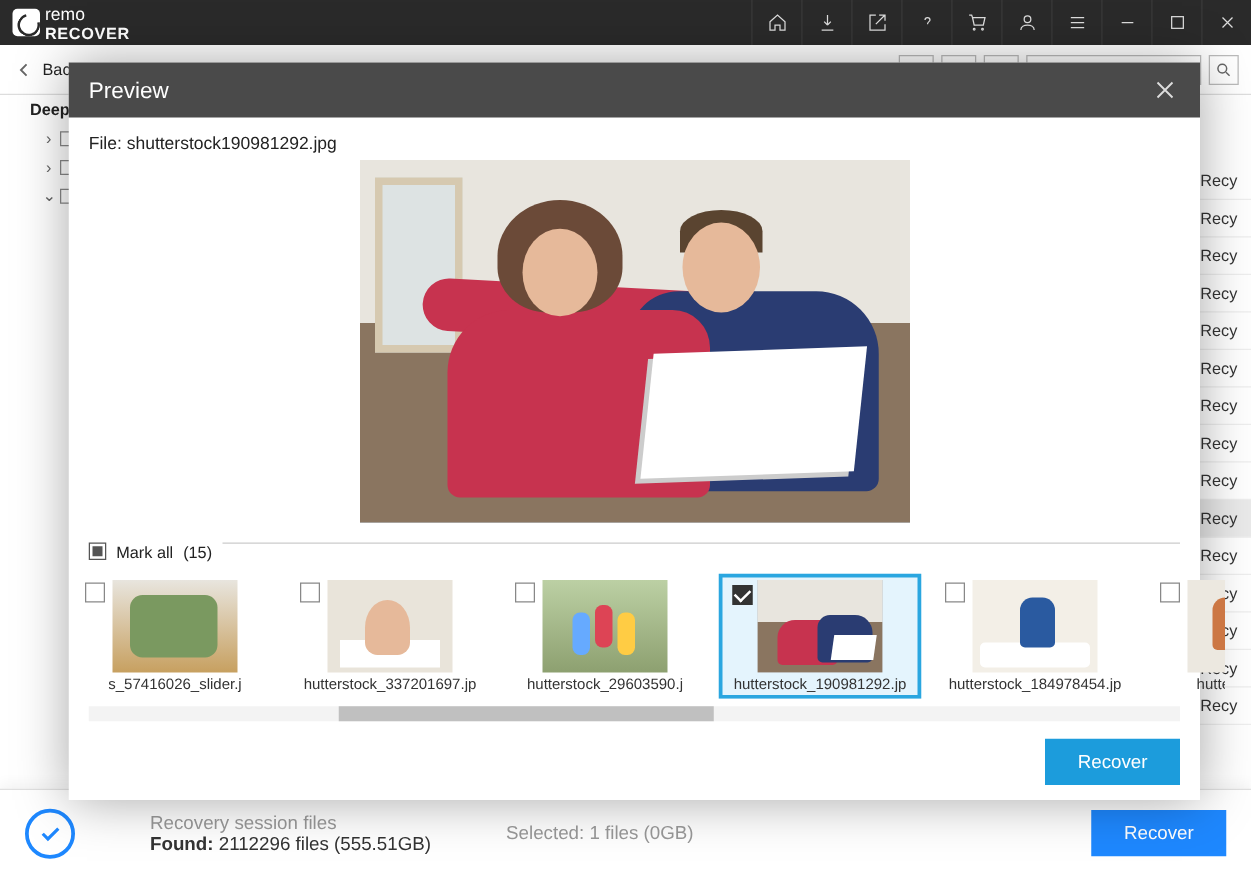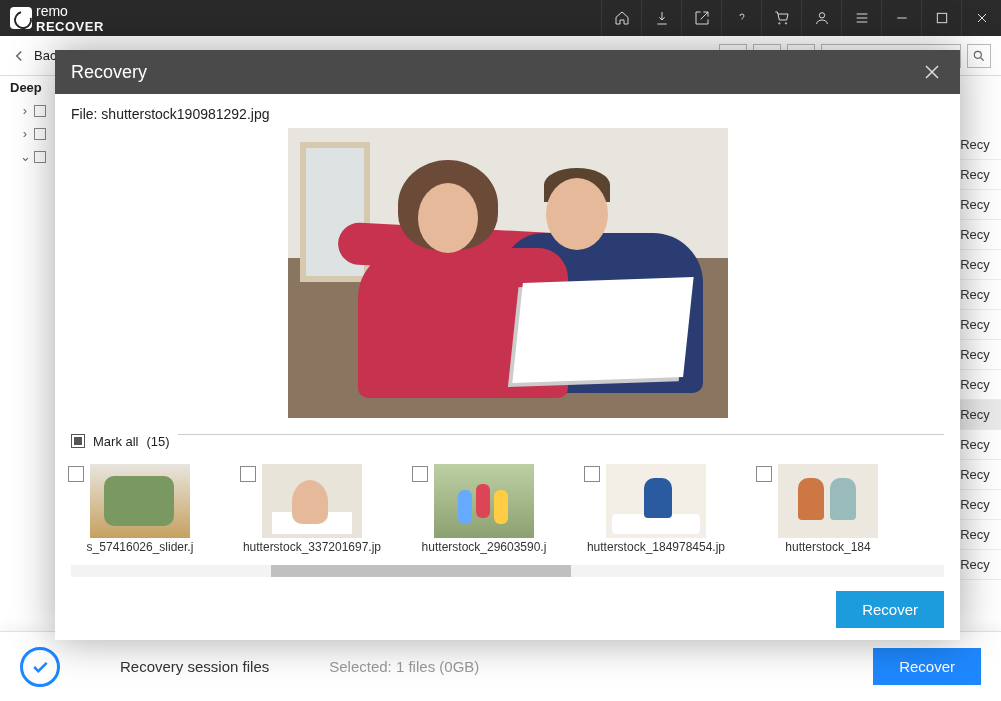--- a/index.html
+++ b/index.html
@@ -19,21 +19,21 @@
 
 
 .toolbar { height: 40px; display: flex; align-items: center; padding: 0 10px; border-bottom: 1px solid #ddd; }
 .back-arrow { width: 18px; height: 18px; color: #666; }
 .toolbar-right { margin-left: auto; display: flex; gap: 6px; }
 .toolbtn { width: 28px; height: 24px; border: 1px solid #bbb; }
 .searchbox { width: 140px; height: 24px; border: 1px solid #bbb; }
 .searchicon { width: 24px; height: 24px; border: 1px solid #bbb; display:flex; align-items:center; justify-content:center; }
 
 
-.tree { position: absolute; left: 2px; top: 76px; width: 70px; }
+.tree { position: absolute; left: 16px; top: 76px; width: 70px; }
 .tree-label { padding: 4px 8px; font-weight: 700; }
 .tree-item { padding: 4px 8px 4px 18px; color: #333; display:flex; align-items:center; gap:4px; }
 .tree-item .chev { width:10px; text-align:center; color:#666; }
 
 
 .rows-sliver { position: absolute; right: 0; top: 130px; width: 50px; }
 .rows-sliver div { height: 30px; line-height: 30px; font-size: 13px; color: #333; border-bottom: 1px solid #eee; padding-left: 2px; overflow: hidden; }
 .rows-sliver div.sel { background: #eaeaea; }
 
 
@@ -231,28 +231,29 @@
   </div>
 
 <div class="statusbar">
   <div class="status-icon">
       <svg viewBox="0 0 24 24">
         <path d="M5 12l5 5L20 7"></path>
       </svg>
     </div>
   <div class="status-text">
     <div>Recovery session files</div>
+    <div><b>Found:</b> <span>2112296 files (555.51GB)</span></div>
   </div>
   <div class="status-selected">Selected: 1 files (0GB)</div>
   <button class="recover-main">Recover</button>
 </div>
 
 <div class="dialog">
   <div class="dlg-header">
-    <div class="dlg-title">Recovery</div>
+    <div class="dlg-title">Preview</div>
     <div class="dlg-close"><svg viewBox="0 0 24 24">
           <path d="M6 6l12 12M18 6L6 18"></path>
         </svg></div>
   </div>
   <div class="file-line">
     <span>File: </span><span>shutterstock190981292.jpg</span>
   </div>
   <div class="main-preview">
     <div class="preview-box">
       <div class="photo-bg"></div>
@@ -282,20 +283,32 @@
       <div class="thumb">
         <div class="thumb-check"></div>
         <div class="thumb-img th2"></div>
         <div class="thumb-label">hutterstock_337201697.jp</div>
       </div>
       <div class="thumb">
         <div class="thumb-check"></div>
         <div class="thumb-img th3"></div>
         <div class="thumb-label">hutterstock_29603590.j</div>
       </div>
+      <div class="thumb selected">
+        <div class="thumb-check"></div>
+        <div class="thumb-img th4">
+          <div class="mini">
+            <div style="position:absolute;inset:0;background:linear-gradient(#e8e5de 0 45%,#8a7560 45%)"></div>
+            <div style="position:absolute;left:16px;bottom:6px;width:48px;height:36px;background:#c7334f;border-radius:14px 10px 4px 4px"></div>
+            <div style="position:absolute;left:48px;bottom:8px;width:44px;height:38px;background:#2a3c72;border-radius:10px 14px 4px 4px"></div>
+            <div style="position:absolute;right:6px;bottom:10px;width:34px;height:20px;background:#fff;transform:skewX(-8deg)"></div>
+          </div>
+        </div>
+        <div class="thumb-label">hutterstock_190981292.jp</div>
+      </div>
       <div class="thumb">
         <div class="thumb-check"></div>
         <div class="thumb-img th5"></div>
         <div class="thumb-label">hutterstock_184978454.jp</div>
       </div>
       <div class="thumb">
         <div class="thumb-check"></div>
         <div class="thumb-img th6"></div>
         <div class="thumb-label">hutterstock_184</div>
       </div>

